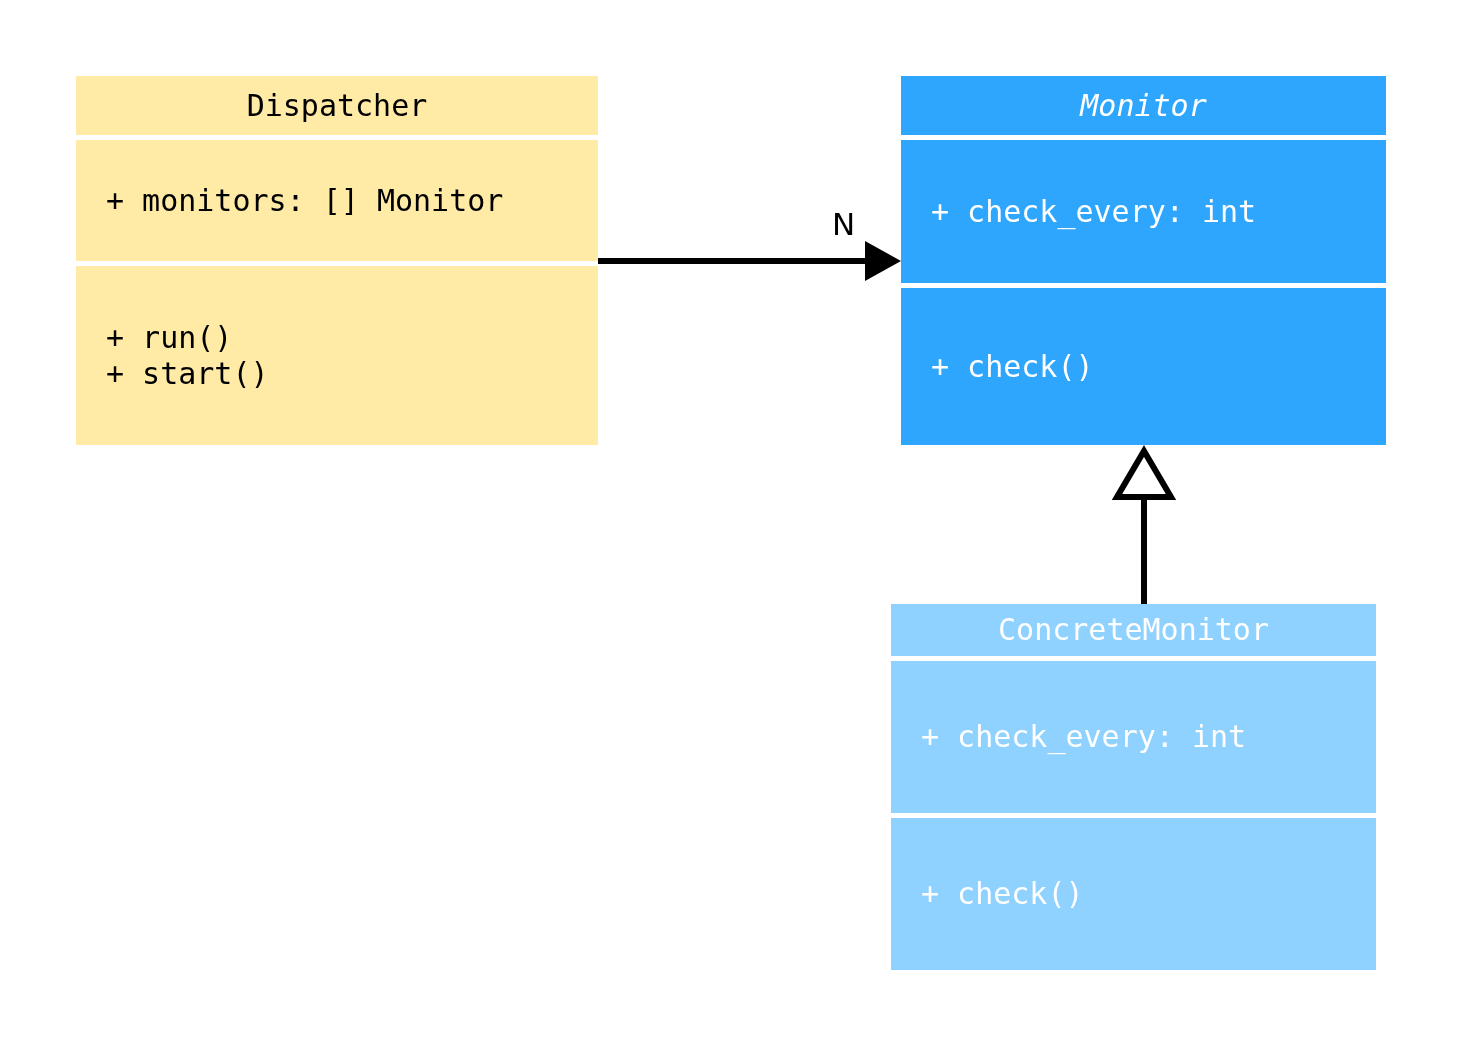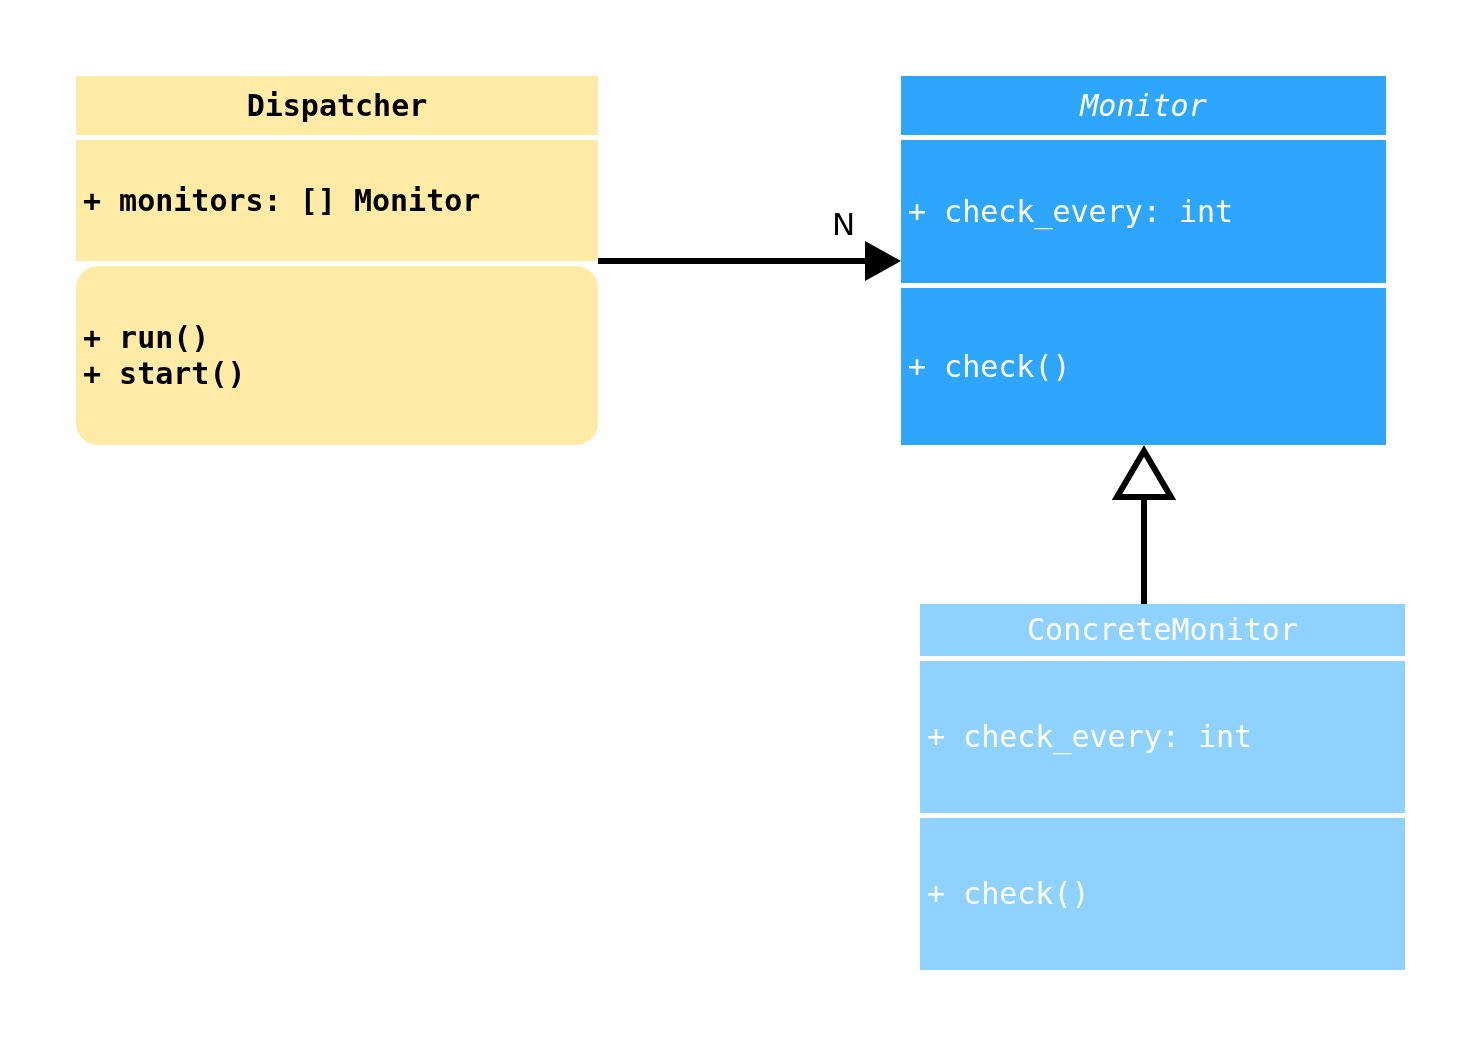--- a/index.html
+++ b/index.html
@@ -51,21 +51,21 @@
     line-height: 36px;
     letter-spacing: 0px;
     white-space: nowrap;
   }
 
   .class-title.italic {
     font-style: italic;
   }
 
   .member-list {
-    padding-left: 7px;
+    padding-left: 30px;
   }
 
   .member {
     font-size: 30px;
     line-height: 36px;
     white-space: pre;
   }
 
   
   #class-dispatcher {
@@ -73,25 +73,24 @@
     top: 76px;
     width: 522px;
     height: 369px;
   }
   #class-dispatcher .compartment {
     background: #ffeba6;
   }
   #class-dispatcher .class-title,
   #class-dispatcher .member {
     color: #000000;
-    font-weight: bold;
   }
   #class-dispatcher .c-title   { height: 59px; }
   #class-dispatcher .c-attrs   { height: 121px; margin-top: 5px; }
-  #class-dispatcher .c-methods { height: 179px; margin-top: 5px; border-radius: 22px; }
+  #class-dispatcher .c-methods { height: 179px; margin-top: 5px; }
 
   
   #class-monitor {
     left: 901px;
     top: 76px;
     width: 485px;
     height: 417px;
   }
   #class-monitor .compartment {
     background: #2ea6fd;
@@ -99,21 +98,21 @@
   #class-monitor .class-title,
   #class-monitor .member {
     color: #ffffff;
   }
   #class-monitor .c-title   { height: 59px; }
   #class-monitor .c-attrs   { height: 143px; margin-top: 5px; }
   #class-monitor .c-methods { height: 157px; margin-top: 5px; }
 
   
   #class-concretemonitor {
-    left: 920px;
+    left: 891px;
     top: 604px;
     width: 485px;
     height: 393px;
   }
   #class-concretemonitor .compartment {
     background: #8fd1ff;
   }
   #class-concretemonitor .class-title,
   #class-concretemonitor .member {
     color: #ffffff;

